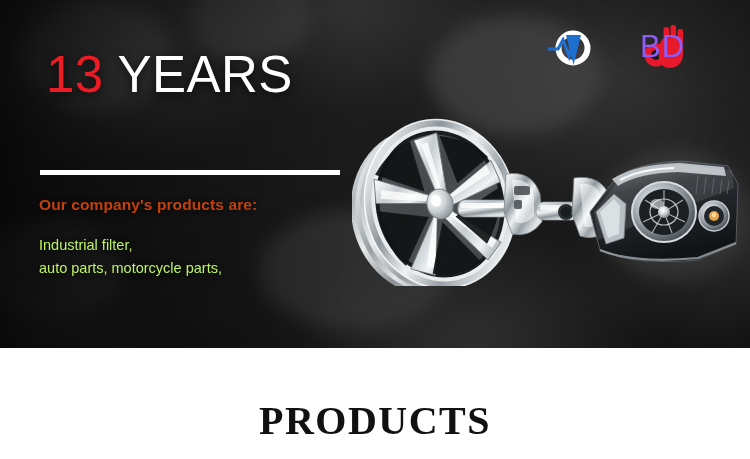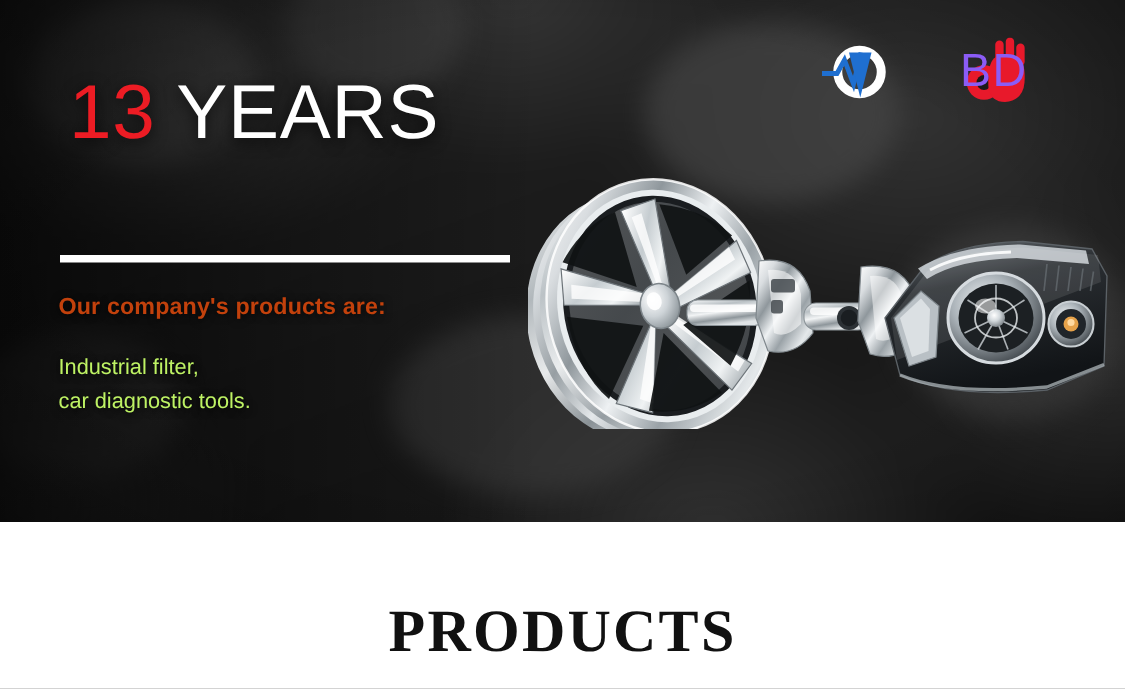--- a/index.html
+++ b/index.html
@@ -279,21 +279,21 @@
   <div class="headline">
     <span class="num">13</span><span> YEARS</span><br>
   </div>
 
   <div class="rule"></div>
 
   <div class="subhead">Our company's products are:</div>
 
   <div class="blurb">
     <div>Industrial filter,</div>
-    <div>car diagnostic tools.</div>
+    <div>auto parts, motorcycle parts,</div>
   </div>
 
   <div class="logo">
     <svg class="logo-mark" viewBox="0 0 150 46" xmlns="http://www.w3.org/2000/svg">
 
       <circle cx="25" cy="23" r="14.5" fill="none" stroke="#ffffff" stroke-width="6"></circle>
 
       <path d="M0,24 L10,24 L15,15 L21,31 L26,10" fill="none" stroke="#1F6FD0" stroke-width="3.2" stroke-linejoin="miter" stroke-linecap="butt"></path>
 
       <path d="M18,10 L33,10 L25.5,40 Z" fill="#1F6FD0"></path>

